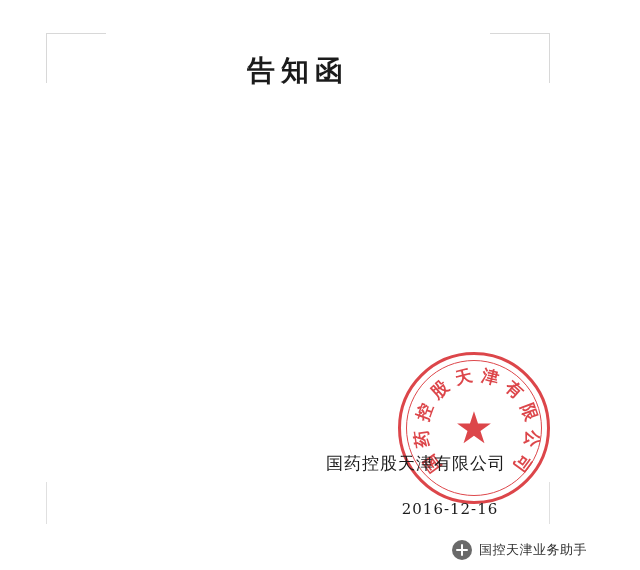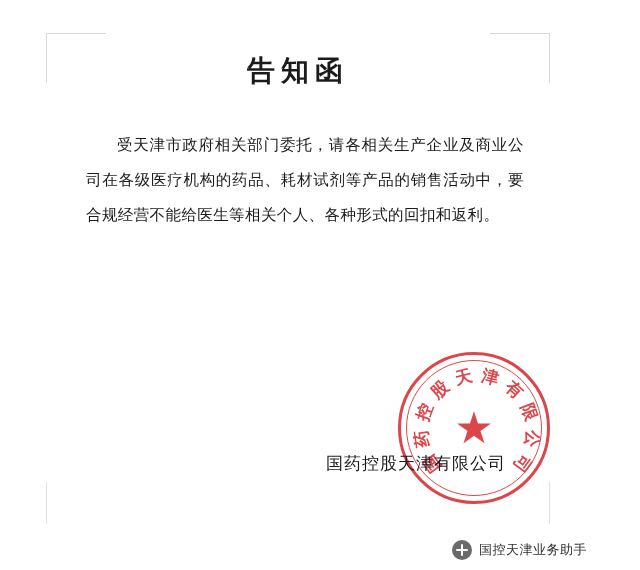--- a/index.html
+++ b/index.html
@@ -227,40 +227,40 @@
   <div class="frame-top-left"></div>
   <div class="frame-top-right"></div>
   <div class="frame-left"></div>
   <div class="frame-right"></div>
   <div class="frame-bottom-left"></div>
   <div class="frame-bottom-right"></div>
 
   <div class="doc-title">告知函</div>
 
   <div class="body-text">
-    <p class="para">受天津市政府相关部门委托，请各相关生产企业及商业公司在各级医疗机构的药品、耗材试剂等产品的销售活动中，要合规经营不能给医生等相关个人、各种形式的回扣和返利。</p>
   </div>
 
   <div class="seal">
     <div class="seal-inner-ring"></div>
     <div class="seal-text" id="seal-ring-text">
         <span style="transform: rotate(-126deg) translate(0px, -56px);">国</span>
         <span style="transform: rotate(-98deg) translate(0px, -56px);">药</span>
         <span style="transform: rotate(-70deg) translate(0px, -56px);">控</span>
         <span style="transform: rotate(-42deg) translate(0px, -56px);">股</span>
         <span style="transform: rotate(-14deg) translate(0px, -56px);">天</span>
         <span style="transform: rotate(14deg) translate(0px, -56px);">津</span>
         <span style="transform: rotate(42deg) translate(0px, -56px);">有</span>
         <span style="transform: rotate(70deg) translate(0px, -56px);">限</span>
         <span style="transform: rotate(98deg) translate(0px, -56px);">公</span>
         <span style="transform: rotate(126deg) translate(0px, -56px);">司</span>
       </div>
     <div class="seal-star">★</div>
   </div>
 
   <div class="company-name">国药控股天津有限公司</div>
+  <div class="doc-date">2016-12-16</div>
 
   <div class="footer-badge">
     <span class="footer-logo"></span>
     <span class="footer-label">国控天津业务助手</span>
   </div>
 
 </div>
 
 </body></html>

